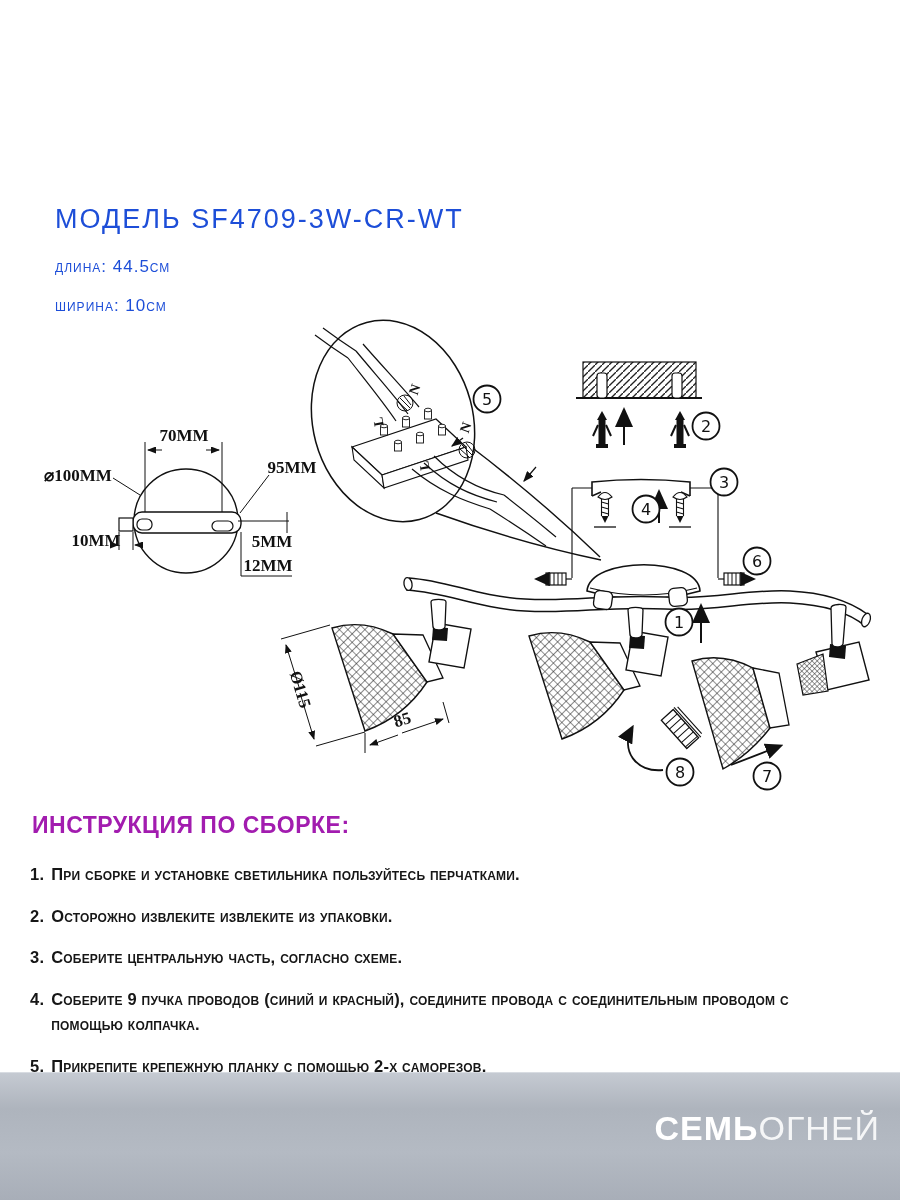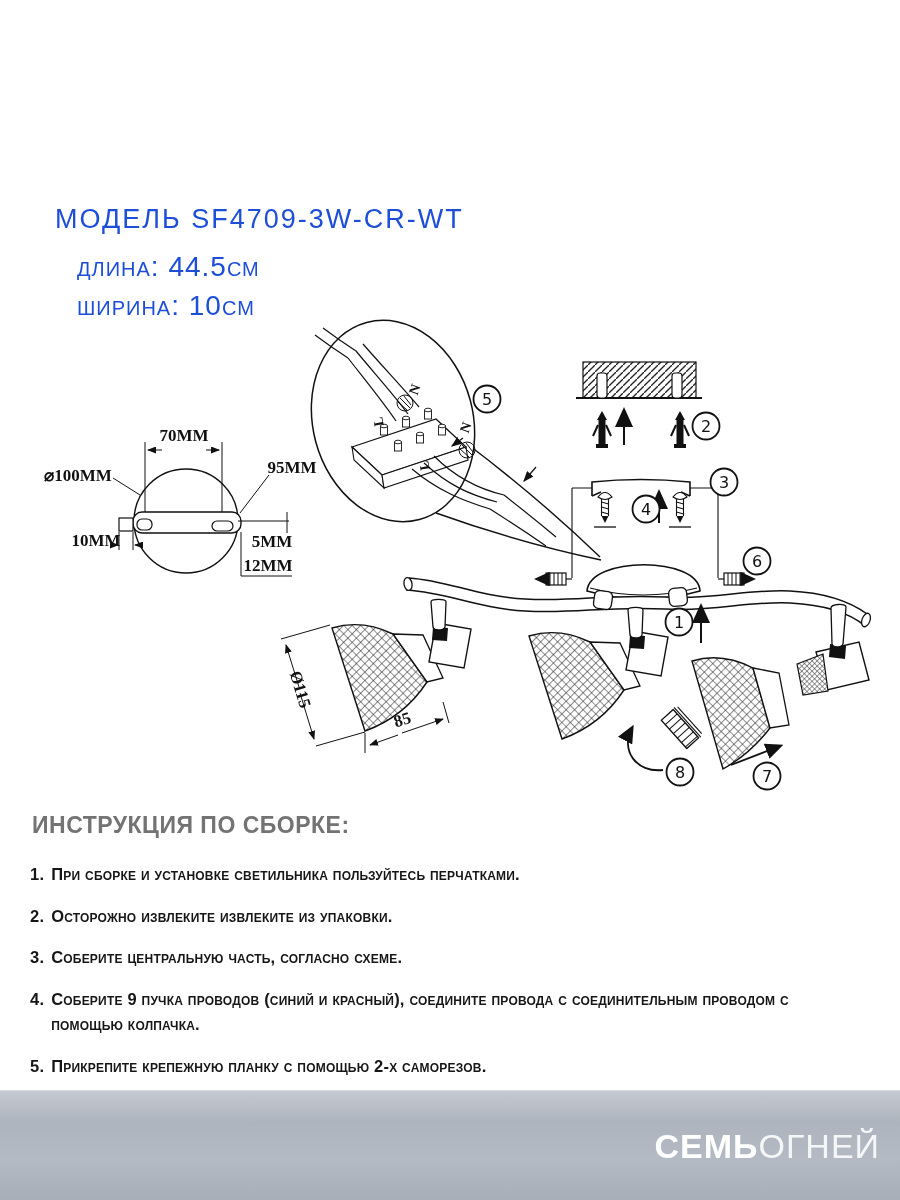--- a/index.html
+++ b/index.html
@@ -10,39 +10,39 @@
   .header { position:absolute; top:0; left:0; width:100%; height:186px;
             background:linear-gradient(100deg,#bcc1c9 0%,#cbd1d9 30%,#d9dfe8 62%,#d3d9e3 100%); }
   .header-stripe { position:absolute; top:58px; left:0; width:100%; height:82px;
             background:linear-gradient(to right,#fcfdfe 0%,#f2f4f8 42%,rgba(242,244,248,0) 100%); }
   .header-title { position:absolute; top:88px; left:55px; font-size:30px; font-weight:bold;
             letter-spacing:1px; color:#15161a; }
 
   
   .model { position:absolute; top:204px; left:55px; color:#1d4ed8; }
   .model-title { font-size:27px; letter-spacing:2px; font-weight:400; margin-bottom:12px; }
-  .model-line { font-size:28px; letter-spacing:1px; line-height:39px; font-variant:small-caps;margin-left:22px; }
+  .model-line { font-size:17px; letter-spacing:1px; line-height:39px; font-variant:small-caps; }
 
   
   .diagram { position:absolute; left:20px; top:295px; width:870px; height:512px; }
   .dt { font-family:"Liberation Serif", serif; font-weight:bold; font-size:17px; fill:#111; }
   .wl { font-family:"Liberation Serif", serif; font-weight:bold; font-size:14px; fill:#111; }
   .ct { font-family:"DejaVu Sans", sans-serif; font-size:16px; fill:#111; }
 
   
   .inst-heading { position:absolute; top:812px; left:32px; font-size:23px; font-weight:bold;
-            letter-spacing:0.5px; color:#737373; }
+            letter-spacing:0.5px; color:#a21caf; }
   .inst-list { position:absolute; top:862px; left:30px; width:830px; list-style:none; }
   .inst-item { display:flex; gap:7px; margin-bottom:16px; font-size:16.5px; font-weight:bold;
             line-height:1.55; color:#161616; font-variant:small-caps; letter-spacing:0.2px; }
   .inst-num { flex:0 0 auto; }
   .inst-text { flex:1 1 auto; max-width:800px; }
 
   
-  .footer { position:absolute; bottom:0; left:0; width:100%; height:110px;
+  .footer { position:absolute; bottom:0; left:0; width:100%; height:128px;
             background:linear-gradient(to bottom,#c5cad2 0%,#aeb4bd 28%,#b4bac3 62%,#a8aeb8 100%);
             border-top:1px solid #d8dce2; }
   .brand { position:absolute; top:36px; right:20px; font-size:34px; letter-spacing:1px; color:#ffffff; }
   .brand-bold { font-weight:bold; }
   .brand-light { font-weight:normal; opacity:0.88; }
 </style>
 </head>
 <body>
 
 <div class="page">

